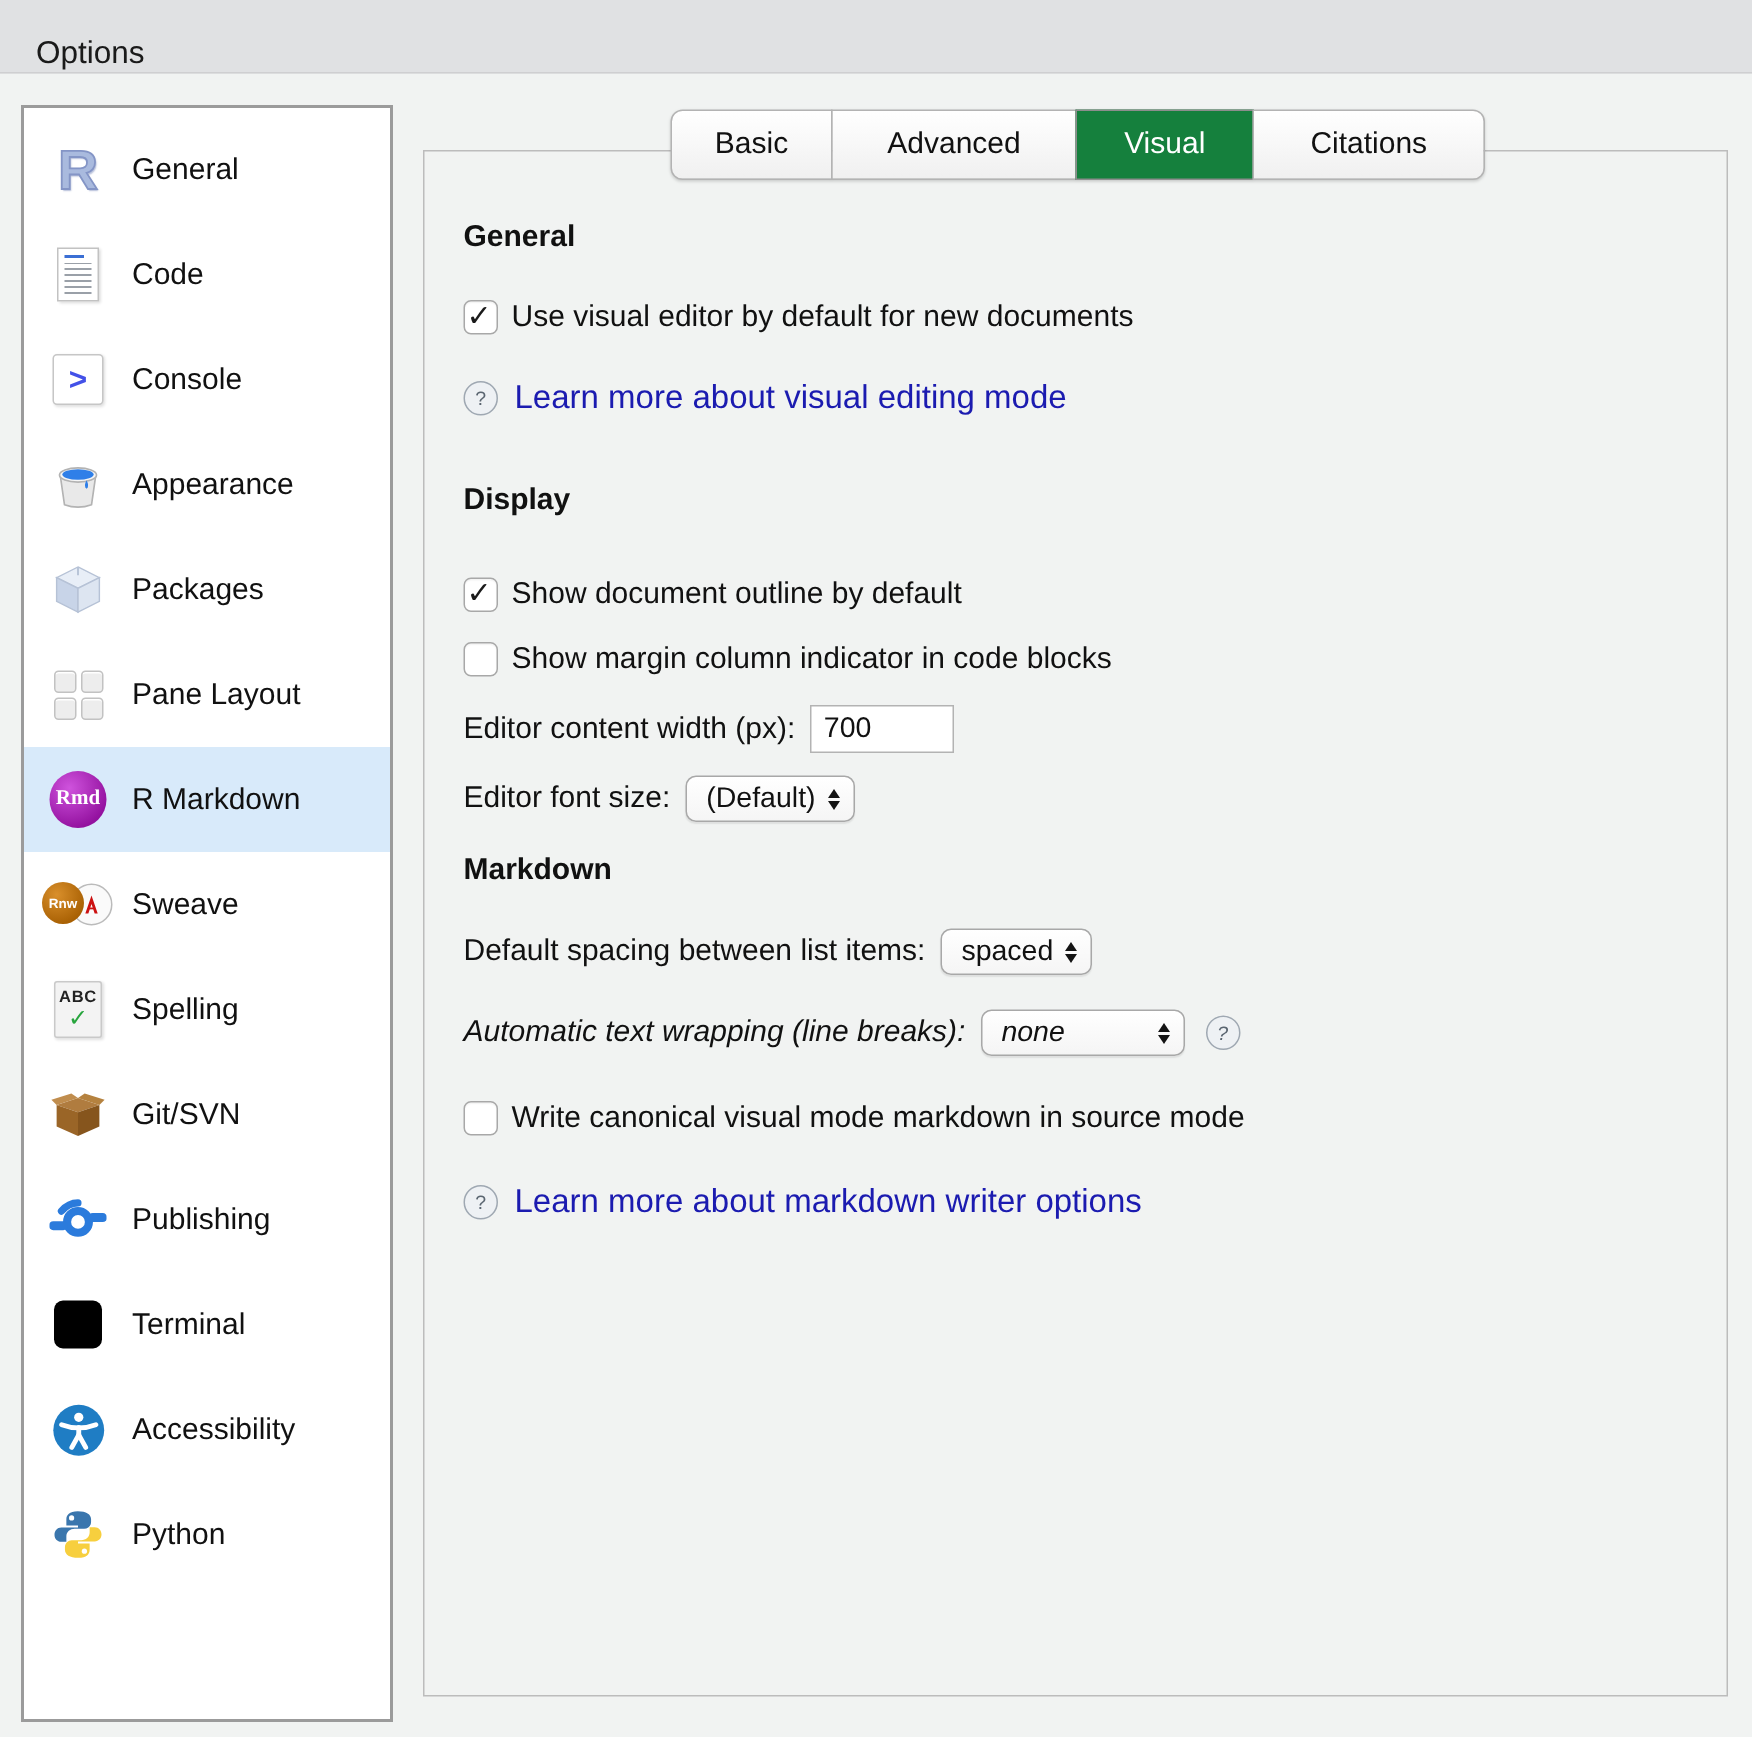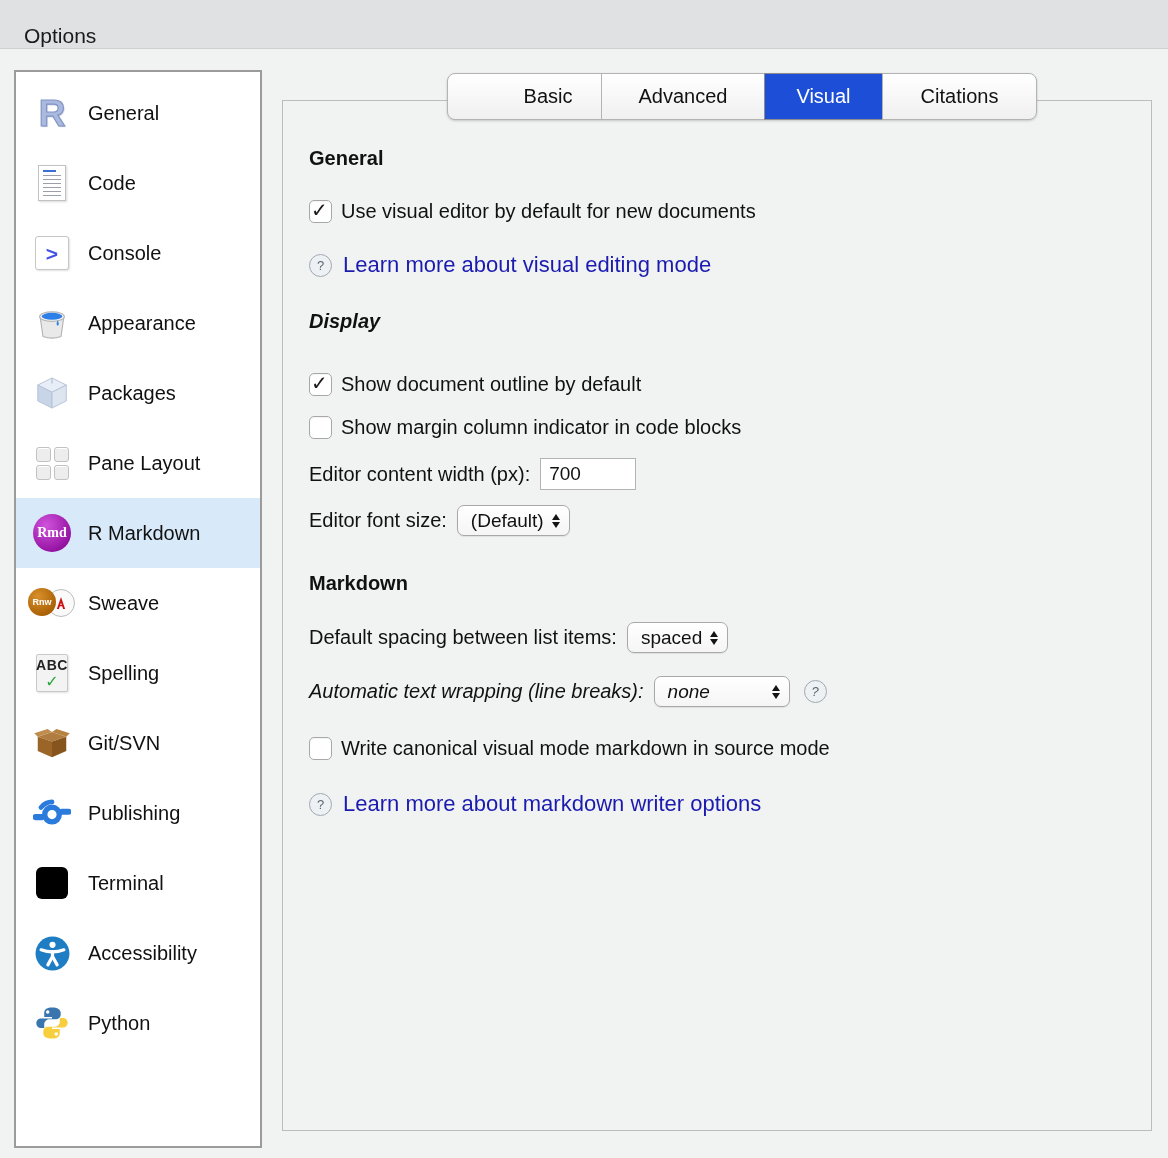--- a/index.html
+++ b/index.html
@@ -55,50 +55,50 @@
   .i-rmd .t{color:#fff;font-family:"Liberation Serif",serif;font-weight:bold;font-size:14px;}
   .i-sweave{position:relative;}
   .i-sweave .rnw{position:absolute;left:-2px;top:7px;width:28px;height:28px;border-radius:50%;
     background:radial-gradient(circle at 35% 30%,#d98f2b,#a86003 75%);
     display:flex;align-items:center;justify-content:center;z-index:2;text-align:center;}
   .i-sweave .rnw i{font-style:normal;color:#fff;font-size:9px;font-weight:bold;}
   .i-sweave .pdf{position:absolute;left:17px;top:8px;width:26px;height:26px;border-radius:50%;
     background:#fafafa;border:1px solid #bbb;display:flex;align-items:center;justify-content:center;z-index:1;}
   .i-spell .page{width:30px;height:36px;background:#f3f3f3;border:1px solid #c9c9c9;border-radius:2px;
     display:flex;flex-direction:column;align-items:center;justify-content:center;box-shadow:1px 1px 2px rgba(0,0,0,.12);}
-  .i-spell .abc{font-size:14px;font-weight:bold;letter-spacing:.5px;color:#222;}
+  .i-spell .abc{font-size:11px;font-weight:bold;letter-spacing:.5px;color:#222;}
   .i-spell .chk{color:#27a53d;font-size:16px;font-weight:bold;line-height:1;margin-top:1px;}
   .i-term .sq{width:32px;height:32px;background:#000;border-radius:6px;}
 
   
   .tabbar{
     position:absolute;left:447px;top:73px;height:47px;display:flex;z-index:5;
     filter:drop-shadow(0 1px 1px rgba(0,0,0,.18));
   }
   .tab{
     height:45px;border:1px solid #b3b3b3;margin-left:-1px;
     background:linear-gradient(#ffffff,#f0f0f0);
     display:flex;align-items:center;justify-content:center;
     font-size:20px;color:#111;cursor:default;
   }
-  .tab:first-child{border-radius:8px 0 0 8px;margin-left:0;padding-left:47px;}
+  .tab:first-child{border-radius:8px 0 0 8px;margin-left:0;}
   .tab:last-child{border-radius:0 8px 8px 0;}
-  .tab.selected{background:#1d4ed8;color:#fff;border-color:#8d8d8d;}
+  .tab.selected{background:#15803d;color:#fff;border-color:#8d8d8d;}
   .tab.w1{width:106px;}.tab.w2{width:162px;}.tab.w3{width:117px;}.tab.w4{width:153px;}
 
   
   .panel{
     position:absolute;left:282px;top:100px;width:870px;height:1031px;
     border:1px solid #bcbcbc;box-sizing:border-box;
     padding:0 0 0 26px;
   }
   .sec-h{font-size:20px;font-weight:bold;color:#111;}
   .h-general{margin-top:46px;}
-  .h-display{margin-top:32px;font-style:italic;}
-  .h-markdown{margin-top:36px;}
+  .h-display{margin-top:44px;}
+  .h-markdown{margin-top:21px;}
   .row{display:flex;align-items:center;}
   .lbl{font-size:20px;color:#111;}
 
   .cb{
     width:21px;height:21px;border:1.5px solid #a8a8a8;border-radius:5px;background:#fff;
     margin-right:9px;flex:0 0 21px;position:relative;box-shadow:inset 0 1px 1px rgba(0,0,0,.05);
   }
   .cb.checked:after{
     content:"✓";position:absolute;left:1px;top:-3px;font-size:20px;font-weight:bold;color:#1a1a1a;
   }

